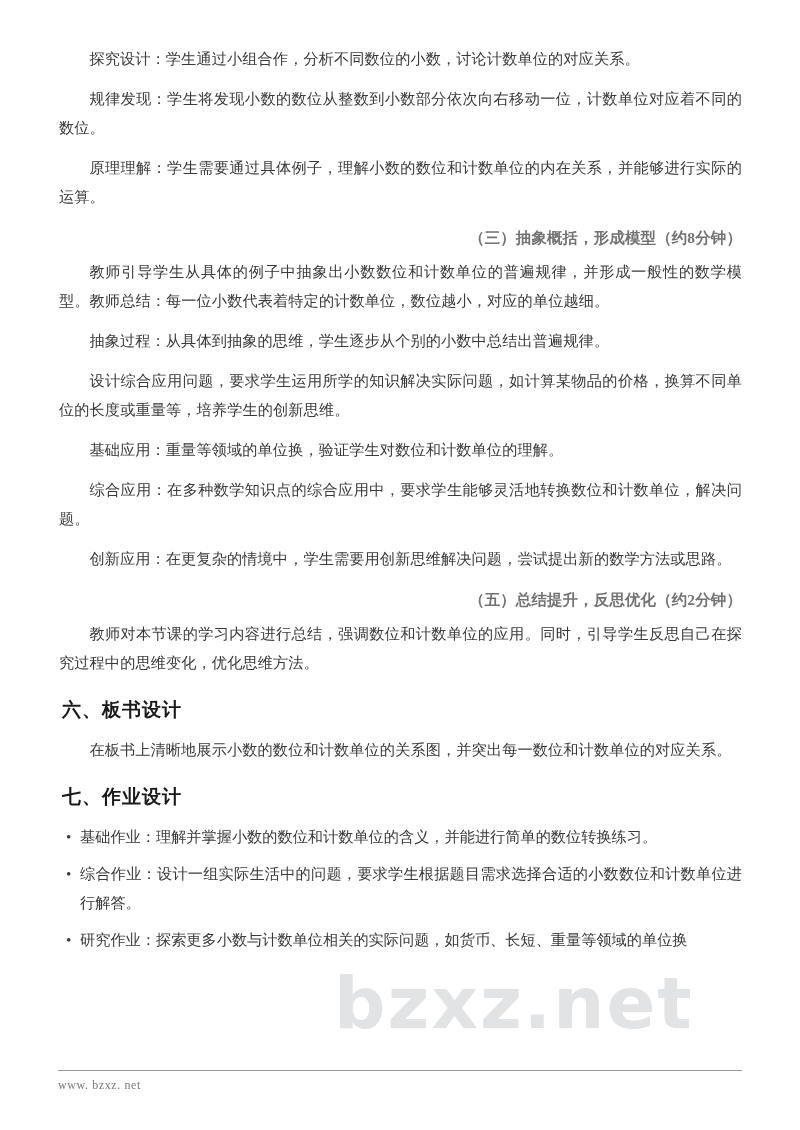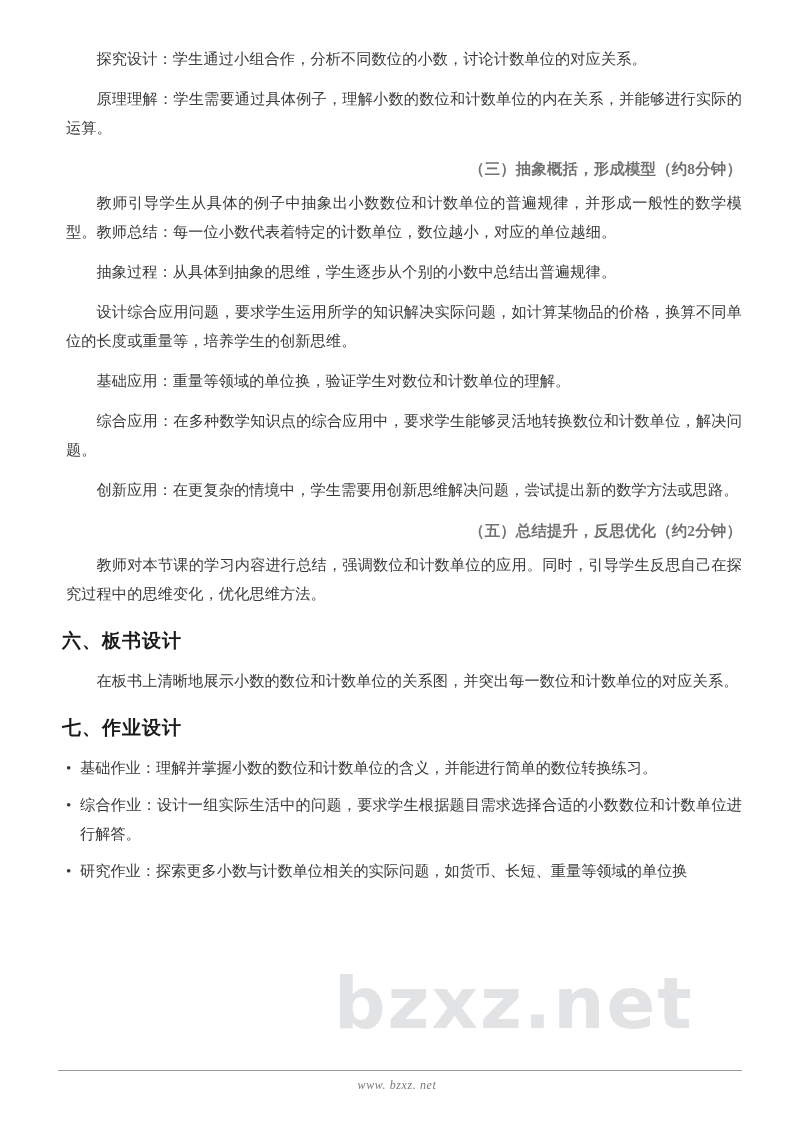--- a/index.html
+++ b/index.html
@@ -24,21 +24,21 @@
     z-index: 2;
   }
 
   
   .para {
     font-size: 15.2px;
     line-height: 29px;
     text-indent: 2em;
     text-align: justify;
     text-justify: inter-ideograph;
-    margin: 0 0 11px 8px;
+    margin: 0 0 11px 1px;
     color: #3a3a3a;
     letter-spacing: 0.1px;
   }
   .para:last-child { margin-bottom: 0; }
 
   
   .subhead {
     font-size: 15.4px;
     line-height: 26px;
     font-weight: bold;
@@ -111,38 +111,38 @@
     width: 684px;
     z-index: 3;
   }
   #footer .rule {
     width: 100%;
     height: 1px;
     background: #9a9a9a;
   }
   #footer .url {
     margin-top: 7px;
-    text-align: center;
+    text-align: left;
     font-family: "Liberation Serif", "DejaVu Serif", serif;
-    font-style: italic;
     font-size: 12px;
     color: #7a7a7a;
     letter-spacing: 0.6px;
     padding-right: 6px;
   }
 </style>
 </head>
 <body>
 
 <div id="page">
 
   <div id="watermark" style="color: rgb(226, 227, 229);">bzxz.net</div>
 
   <div id="content">
       <p class="para">探究设计：学生通过小组合作，分析不同数位的小数，讨论计数单位的对应关系。</p>
+      <p class="para">规律发现：学生将发现小数的数位从整数到小数部分依次向右移动一位，计数单位对应着不同的数位。</p>
       <p class="para">原理理解：学生需要通过具体例子，理解小数的数位和计数单位的内在关系，并能够进行实际的运算。</p>
       <div class="subhead">（三）抽象概括，形成模型（约8分钟）</div>
       <p class="para">教师引导学生从具体的例子中抽象出小数数位和计数单位的普遍规律，并形成一般性的数学模型。教师总结：每一位小数代表着特定的计数单位，数位越小，对应的单位越细。</p>
       <p class="para">抽象过程：从具体到抽象的思维，学生逐步从个别的小数中总结出普遍规律。</p>
       <p class="para">设计综合应用问题，要求学生运用所学的知识解决实际问题，如计算某物品的价格，换算不同单位的长度或重量等，培养学生的创新思维。</p>
       <p class="para">基础应用：重量等领域的单位换，验证学生对数位和计数单位的理解。</p>
       <p class="para">综合应用：在多种数学知识点的综合应用中，要求学生能够灵活地转换数位和计数单位，解决问题。</p>
       <p class="para">创新应用：在更复杂的情境中，学生需要用创新思维解决问题，尝试提出新的数学方法或思路。</p>
       <div class="subhead">（五）总结提升，反思优化（约2分钟）</div>
       <p class="para">教师对本节课的学习内容进行总结，强调数位和计数单位的应用。同时，引导学生反思自己在探究过程中的思维变化，优化思维方法。</p>

